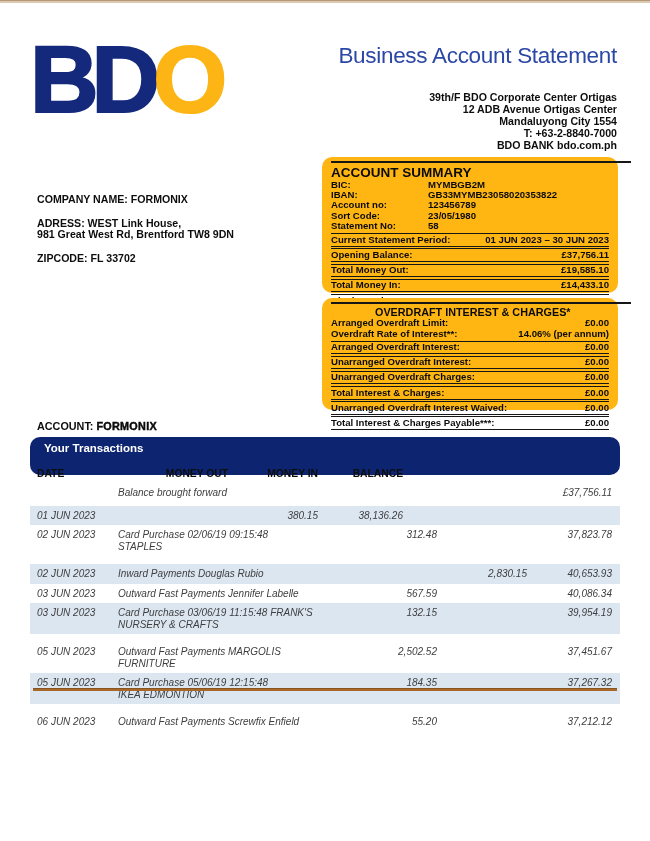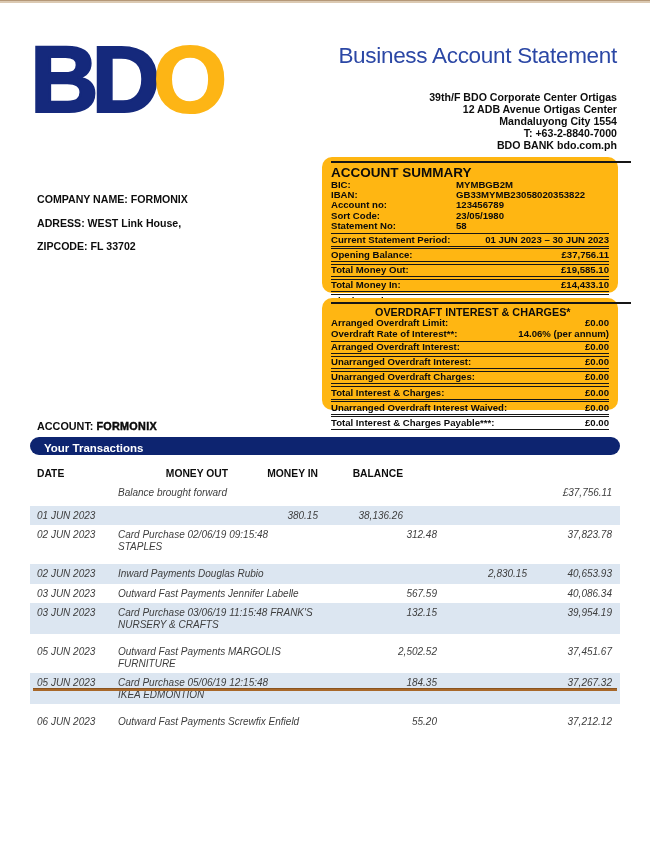--- a/index.html
+++ b/index.html
@@ -19,30 +19,30 @@
   .company .blockgap{height:12px;}
 
   
   .ybox{position:absolute;left:322px;width:296px;background:#ffb612;border-radius:10px;box-sizing:border-box;
         padding:4px 9px 6px 9px;color:#0b0b0b;font-weight:bold;font-size:9.6px;line-height:10.4px;}
   .box1{top:157px;height:136px;}
   .box2{top:298px;height:112px;}
   .rule-top{height:1.6px;background:#161616;width:calc(100% + 22px);margin-bottom:2px;}
   .box-title1{font-size:13.5px;line-height:15px;}
   .box-title2{font-size:10.8px;line-height:12.5px;margin-left:44px;}
-  .frow{display:flex;gap:28px;}
+  .frow{display:flex;}
   .frow .fl{width:97px;flex:none;}
   .prow{display:flex;justify-content:space-between;}
   .rrow{display:flex;justify-content:space-between;border-top:1.1px solid #161616;border-bottom:1.1px solid #161616;
         padding:0.6px 0;margin-top:1.6px;}
 
   
   .account-line{position:absolute;left:37px;top:420px;font-size:10.8px;font-weight:bold;color:#0d0d0d;}
   .account-line .acct-name{-webkit-text-stroke:0.4px #000;letter-spacing:0.3px;}
-  .section-bar{position:absolute;left:30px;top:437px;width:590px;height:18px;background:#0d2470;border-radius:10px;
+  .section-bar{position:absolute;left:30px;top:437px;width:590px;height:38px;background:#0d2470;border-radius:10px;
                color:#fff;font-weight:bold;font-size:11.5px;line-height:22px;padding-left:14px;box-sizing:border-box;}
 
   
   .tablewrap{position:absolute;left:30px;top:464px;width:590px;font-size:10px;color:#3e3e3e;}
   .t-head{display:flex;font-weight:bold;color:#0d0d0d;font-size:10.3px;padding:4px 8px 4px 7px;}
   .t-row{display:flex;padding:4px 8px 4px 7px;line-height:11.5px;font-style:italic;}
   .t-row.shade{background:#dce6f1;}
   .t-row.gap{margin-top:8px;}
   .row-bbf{margin-bottom:3px;}
   .c-date{width:81px;flex:none;}
@@ -66,20 +66,21 @@
     <div>12 ADB Avenue Ortigas Center</div>
     <div>Mandaluyong City 1554</div>
     <div>T: +63-2-8840-7000</div>
     <div>BDO BANK bdo.com.ph</div>
   </div>
 
   <div class="company">
     <div>COMPANY NAME: FORMONIX</div>
     <div class="blockgap"></div>
     <div>ADRESS: WEST Link House,</div>
+    <div>981 Great West Rd, Brentford TW8 9DN</div>
     <div class="blockgap"></div>
     <div>ZIPCODE: FL 33702</div>
   </div>
 
   <div class="ybox box1">
     <div class="rule-top"></div>
     <div class="box-title1">ACCOUNT SUMMARY</div>
     <div class="frow">
       <span class="fl">BIC:</span>
       <span>MYMBGB2M</span>

